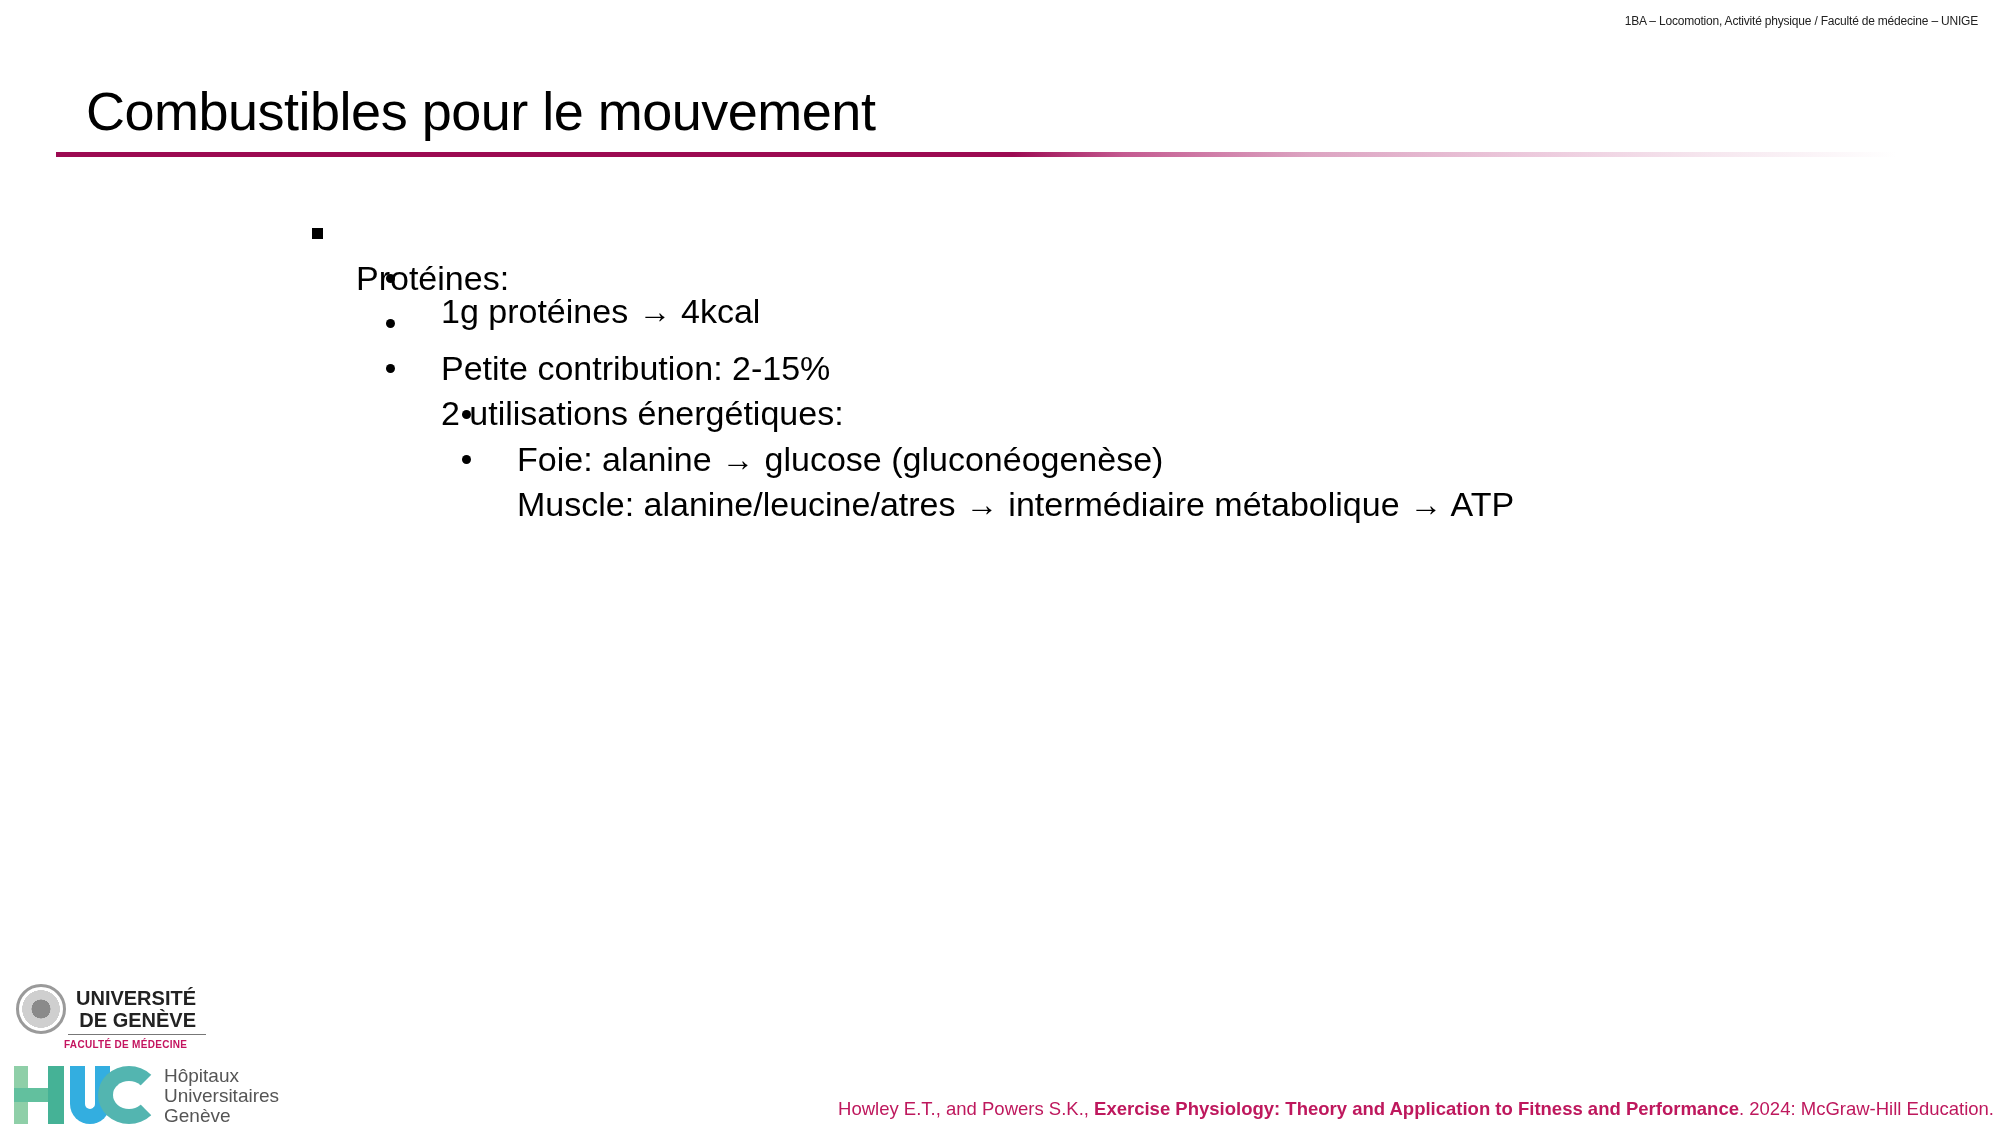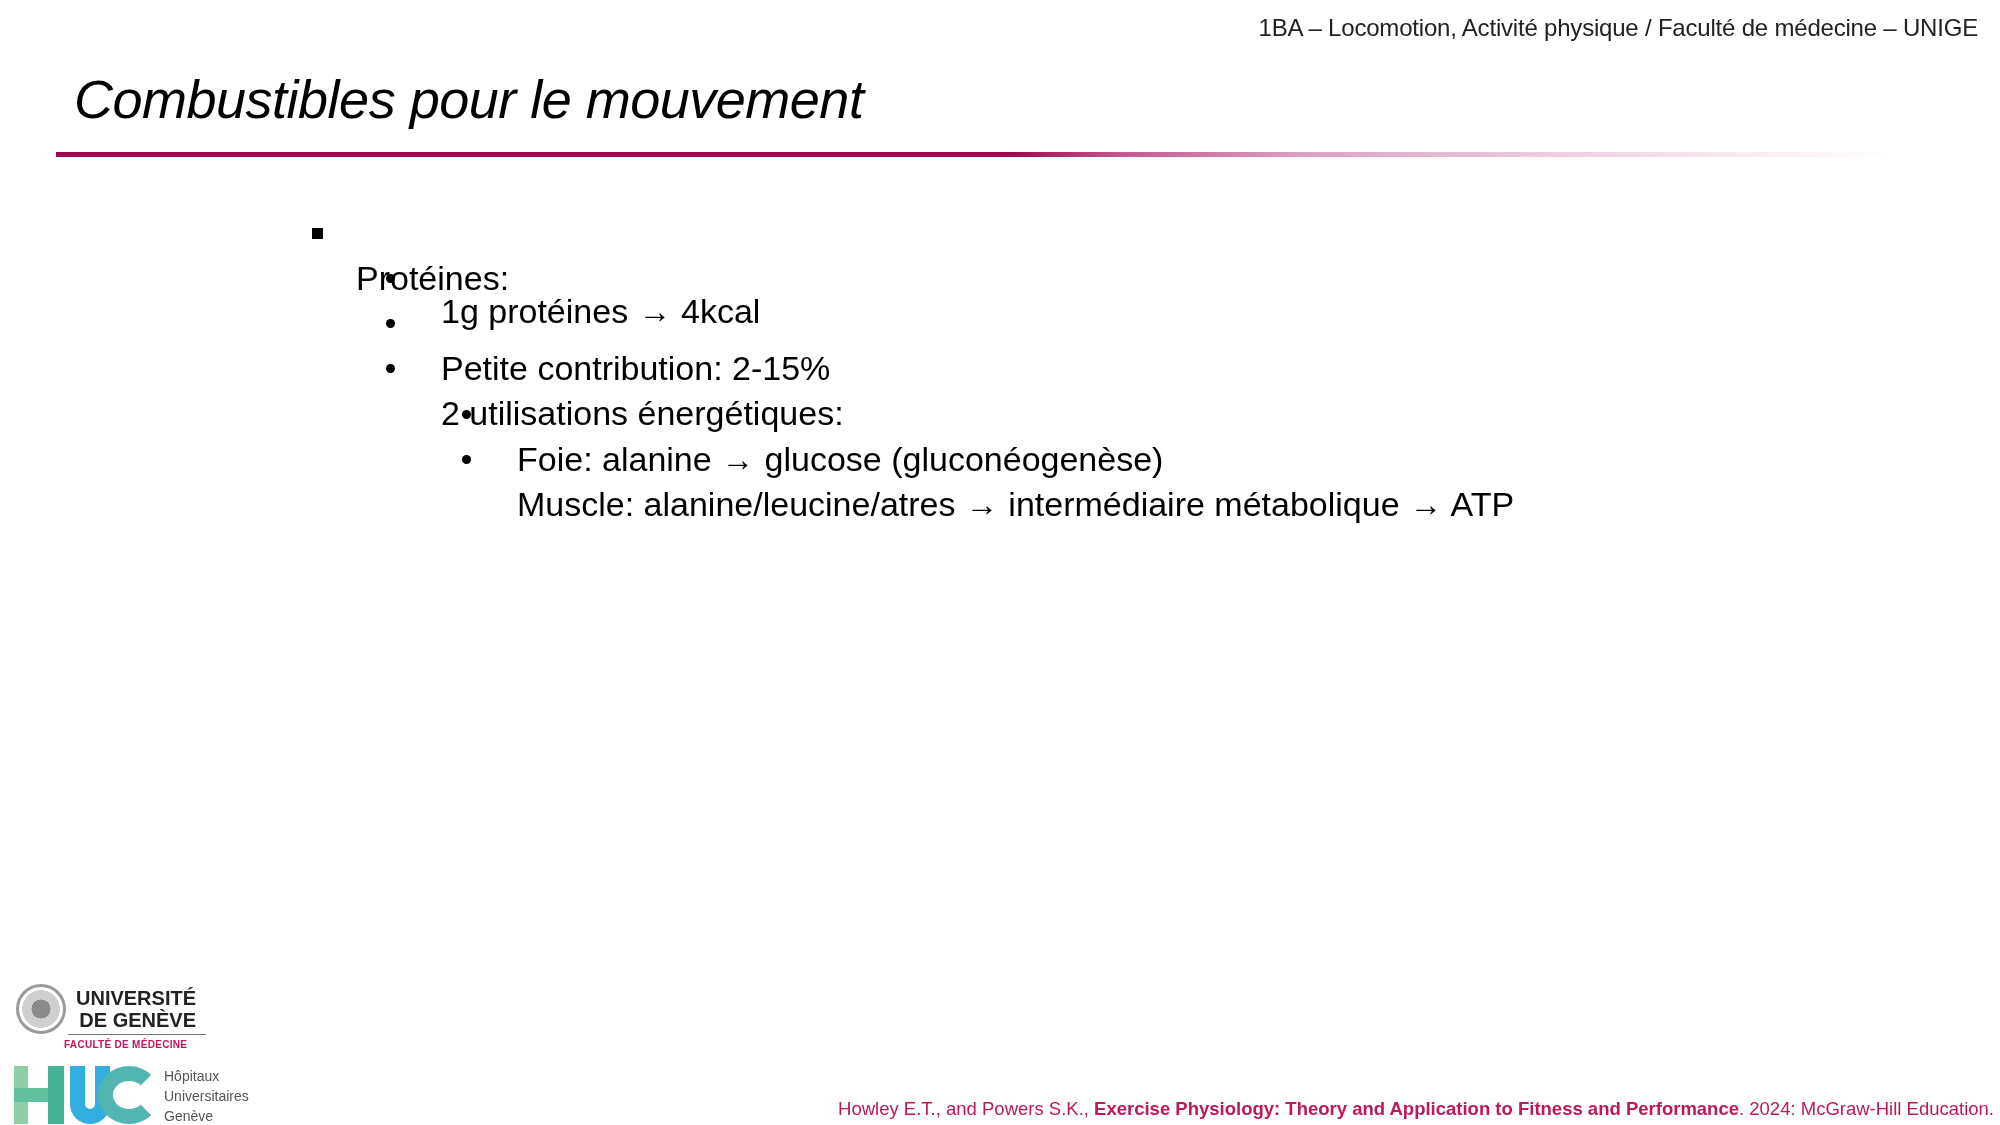--- a/index.html
+++ b/index.html
@@ -3,28 +3,27 @@
 <meta charset="utf-8">
 <style>
   html, body { margin: 0; padding: 0; }
   body {
     width: 2000px; height: 1125px; position: relative; overflow: hidden;
     background: #ffffff; color: #000;
     font-family: "Liberation Sans", "DejaVu Sans", sans-serif;
   }
   .header-note {
     position: absolute; top: 14px; right: 22px;
-    font-size: 24px; color: #222; letter-spacing: -0.2px;
+    font-size: 12px; color: #222; letter-spacing: -0.2px;
     font-family: "Liberation Sans Narrow", "Liberation Sans", sans-serif;
   }
   .title {
     position: absolute; left: 70px; top: 64px;
-    font-size: 54px; font-weight: normal; margin: 4px; color: #000;
+    font-size: 54px; font-weight: normal; margin: 16px; color: #000;
     letter-spacing: -0.5px;
-    font-style: italic;
   }
   .title-rule {
     position: absolute; left: 56px; top: 152px; width: 1840px; height: 5px;
     background: linear-gradient(to right, #9c0a52 0%, #9c0a52 52%, #c45a90 58%, #dca3c1 68%, #ecc9dc 80%, #f6e7ef 90%, rgba(255,255,255,0) 100%);
   }
   .content { position: absolute; left: 0; top: 0; }
   .item { position: absolute; white-space: nowrap; font-size: 34px; line-height: 40px; color: #000; margin-top: 44px; }
   .sq { width: 11px; height: 11px; background: #000; position: absolute; }
   .dot { width: 9px; height: 9px; background: #000; border-radius: 50%; position: absolute; }
   .arrow { font-weight: bold; display: inline-block; transform: scaleX(0.95); }
@@ -37,21 +36,21 @@
   }
   .unige-text { position: absolute; left: 62px; top: 5px; font-weight: bold; font-size: 20px; line-height: 22px; color: #222; }
   .unige-line { position: absolute; left: 54px; top: 52px; width: 138px; height: 1px; background: #777; }
   .fac { position: absolute; left: 50px; top: 57px; font-size: 10px; font-weight: bold; color: #c4145f; letter-spacing: 0.3px; }
   .hug { position: absolute; left: 0; top: 80px; width: 300px; height: 64px; }
   .hug-h1 { position: absolute; left: 0; top: 4px; width: 14px; height: 58px; background: #8fcfa8; }
   .hug-h2 { position: absolute; left: 34px; top: 4px; width: 16px; height: 58px; background: #45b296; }
   .hug-hbar { position: absolute; left: 0; top: 26px; width: 50px; height: 14px; background: #62c09e; }
   .hug-u { position: absolute; left: 56px; top: 4px; width: 40px; height: 58px; border: 15px solid #33aee0; border-top: none; border-radius: 0 0 20px 20px; box-sizing: border-box; }
   .hug-g { position: absolute; left: 84px; top: 4px; width: 62px; height: 58px; border: 15px solid #53b5b0; border-right-color: transparent; border-radius: 50%; box-sizing: border-box; }
-  .hug-text { position: absolute; left: 150px; top: 4px; font-size: 14px; line-height: 20px; color: #555; }
+  .hug-text { position: absolute; left: 150px; top: 4px; font-size: 19px; line-height: 20px; color: #555; }
   .citation {
     position: absolute; right: 6px; top: 1098px; font-size: 18.5px; color: #be185d; white-space: nowrap;
     font-family: "Liberation Sans Narrow", "Liberation Sans", sans-serif;
   }
   .citation b { font-weight: bold; }
 </style>
 </head>
 <body>
 
 <div class="header-note">1BA – Locomotion, Activité physique / Faculté de médecine – UNIGE</div>

